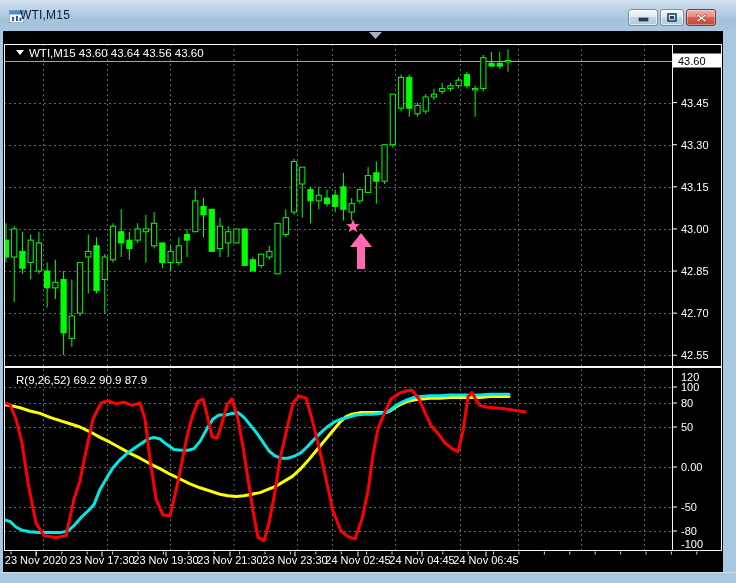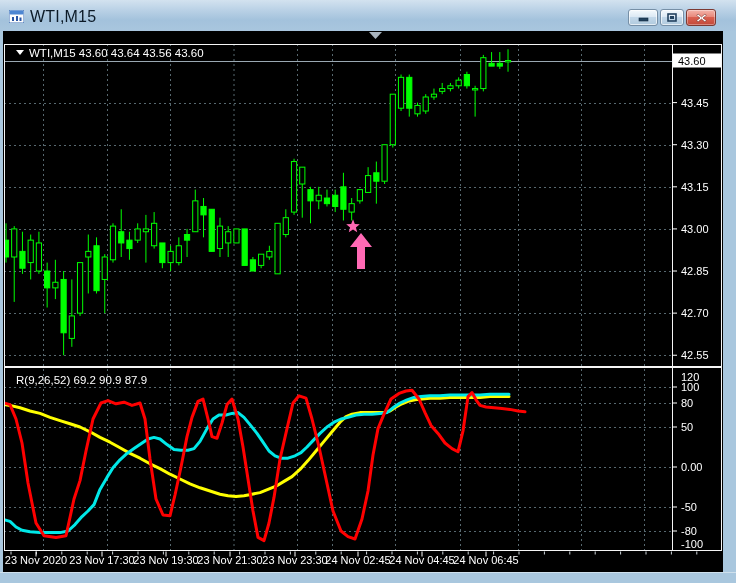--- a/index.html
+++ b/index.html
@@ -1,21 +1,21 @@
 <!DOCTYPE html>
 <html><head>
 <meta charset="utf-8">
 <style>
   html,body{margin:0;padding:0;background:#444;font-family:"Liberation Sans",sans-serif;}
   .window{position:relative;width:736px;height:583px;background:#a9c7de;outline:1px solid #48637d;overflow:hidden;}
   
   .titlebar{position:absolute;left:0;top:0;width:736px;height:31px;
     background:linear-gradient(180deg,#d3e2ef 0%,#b8d0e5 35%,#a3c2dc 65%,#a9c6de 100%);}
   .titlebar .app-icon{position:absolute;left:9px;top:10px;width:15px;height:13px;}
-  .titlebar .title{position:absolute;left:30px;top:8px;font-size:16px;color:#0c1a27;letter-spacing:.2px;}
+  .titlebar .title{position:absolute;left:20px;top:8px;font-size:12px;color:#0c1a27;letter-spacing:.2px;}
   .winbtn{position:absolute;top:9px;height:17px;border:1px solid #70883f;border-radius:3px;box-sizing:border-box;
     display:flex;align-items:center;justify-content:center;padding:0;cursor:default;}
   .winbtn.std{border-color:#768fa6;background:linear-gradient(180deg,#f4f9fd 0%,#dcE9f4 45%,#c2d7e9 50%,#b0cade 100%);box-shadow:inset 0 0 0 1px rgba(255,255,255,.65);}
   .btn-min{left:628px;width:30px;}
   .btn-restore{left:660px;width:24px;}
   .btn-close{left:686px;width:30px;border-color:#7c3a33;background:linear-gradient(180deg,#f4b4aa 0%,#e8897c 45%,#d95f4f 50%,#c74austin 100%);
     background:linear-gradient(180deg,#f4b4aa 0%,#e8897c 45%,#d95f4f 50%,#c24a3b 100%);box-shadow:inset 0 0 0 1px rgba(255,255,255,.35);}
   
   .client{position:absolute;left:3px;top:31px;width:720px;height:541px;background:#000;}
   .client svg{display:block;}

